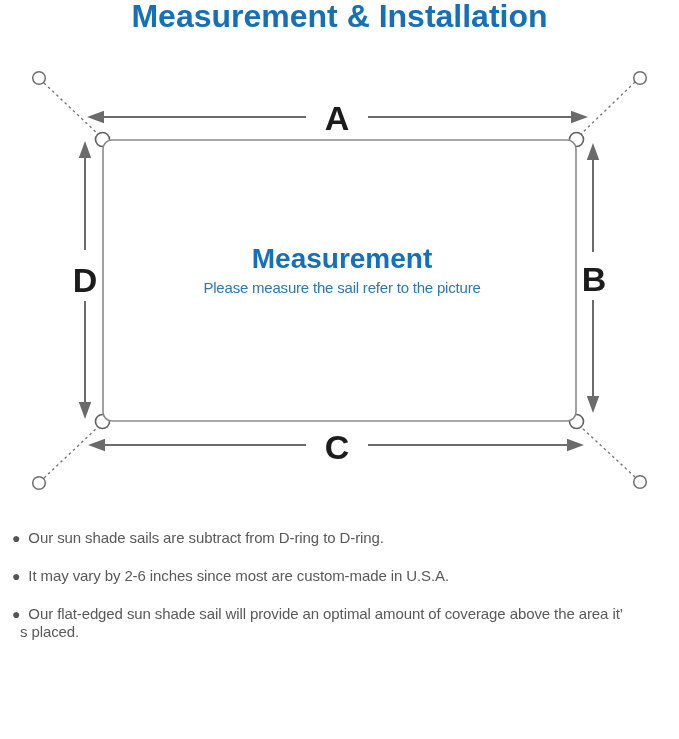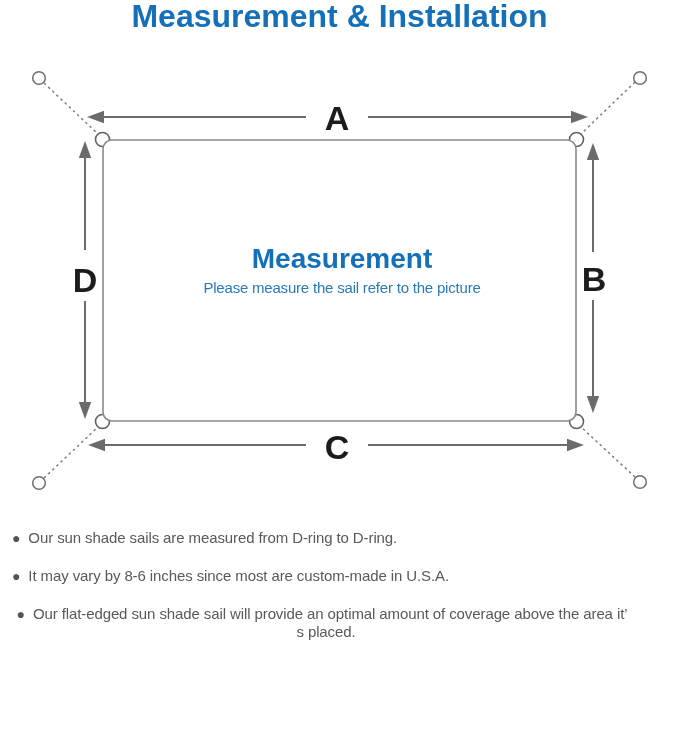--- a/index.html
+++ b/index.html
@@ -19,21 +19,21 @@
   .center-sub { font-size:15px; fill:#2a79b7; letter-spacing:-0.2px; }
   .notes {
     position:absolute; top:529px; left:5px; width:669px;
   }
   .note {
     margin:0 0 20px 0; padding-left:15px; text-indent:-8px;
     font-size:15px; line-height:18px; color:#595959; letter-spacing:-0.1px;
   }
   .note .dot { color:#555555; margin-right:8px; font-size:14px; }
   .note-3 { max-width:650px; }
-  .note-5 { max-width:612px;text-align:center; }
+  .note-5 { max-width:612px; }
 </style>
 </head>
 <body>
 
 <div class="stage">
 
   <h1 class="page-title">Measurement &amp; Installation</h1>
 
   <svg class="diagram" width="679" height="510" viewBox="0 0 679 510">
 
@@ -88,18 +88,18 @@
     <text class="dim-label" x="337" y="130" text-anchor="middle">A</text>
     <text class="dim-label" x="594" y="291" text-anchor="middle">B</text>
     <text class="dim-label" x="337" y="459" text-anchor="middle">C</text>
     <text class="dim-label" x="85" y="292" text-anchor="middle">D</text>
 
     <text class="center-heading" x="342" y="268" text-anchor="middle">Measurement</text>
     <text class="center-sub" x="342" y="293" text-anchor="middle">Please measure the sail refer to the picture</text>
   </svg>
 
   <div class="notes">
-    <p class="note note-1"><span class="dot">●</span><span class="note-text">Our sun shade sails are measured from D-ring to D-ring.</span></p>
-    <p class="note note-2"><span class="dot">●</span><span class="note-text">It may vary by 8-6 inches since most are custom-made in U.S.A.</span></p>
+    <p class="note note-1"><span class="dot">●</span><span class="note-text">Our sun shade sails are subtract from D-ring to D-ring.</span></p>
+    <p class="note note-2"><span class="dot">●</span><span class="note-text">It may vary by 2-6 inches since most are custom-made in U.S.A.</span></p>
     <p class="note note-5"><span class="dot">●</span><span class="note-text">Our flat-edged sun shade sail will provide an optimal amount of coverage above the area it’ s placed.</span></p>
   </div>
 
 </div>
 
 </body></html>

